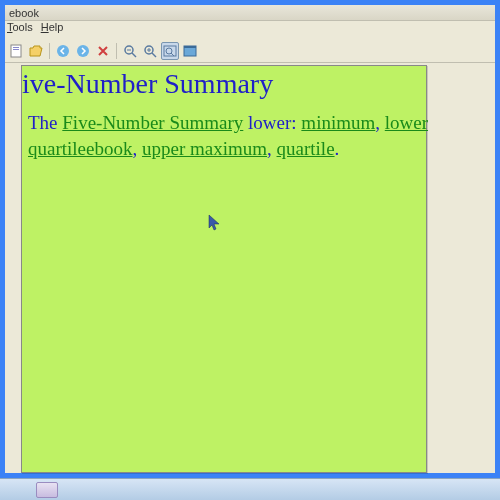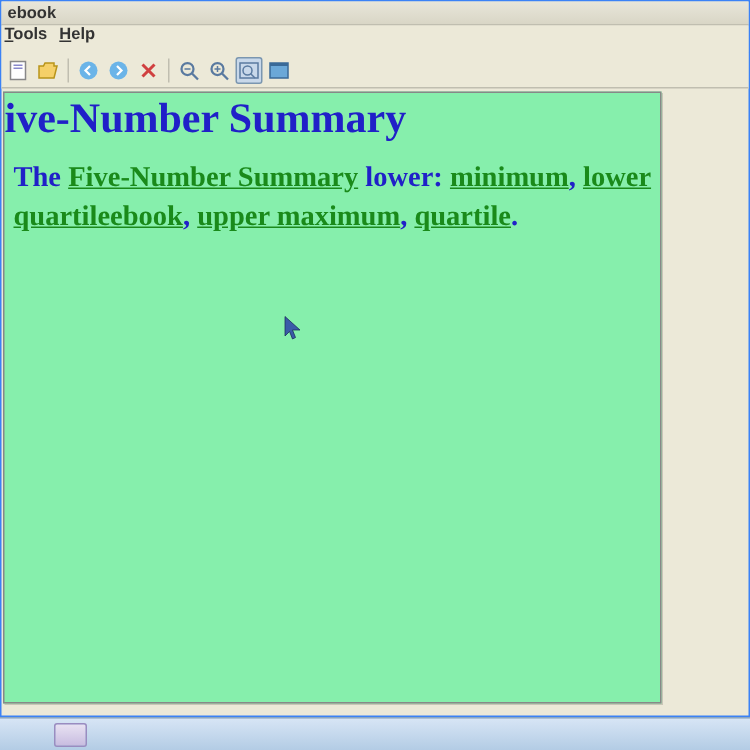--- a/index.html
+++ b/index.html
@@ -11,22 +11,21 @@
       overflow: hidden;
       position: relative;
     }
     .window {
       position: absolute;
       left: 0;
       top: 0;
       width: 500px;
       height: 478px;
       background: #ece9d8;
-      border: 1px solid #3b82f6;
-      font-weight: bold;
+      border: 5px solid #3b82f6;
     }
     .title-bar {
       height: 16px;
       background: linear-gradient(to bottom, #e8e6da, #d9d6c6);
       font-size: 11px;
       color: #333;
       padding-left: 4px;
       line-height: 16px;
       border-bottom: 1px solid #c0beb0;
     }
@@ -59,25 +58,25 @@
       border-radius: 2px;
       cursor: pointer;
     }
     .tool-btn.selected {
       background: #c8d8ea;
       border: 1px solid #7a96b0;
     }
     .sep { width: 1px; height: 16px; background: #c0beb0; margin: 0 2px; }
     .canvas {
       position: absolute;
-      left: 1px;
+      left: 16px;
       top: 60px;
-      width: 439px;
+      width: 406px;
       height: 408px;
-      background: #86efac;
+      background: #bef264;
       border: 1px solid #888;
       box-shadow: 1px 1px 0 rgba(0,0,0,0.15);
     }
     .heading {
       position: absolute;
       left: 0px;
       top: 2px;
       font-family: "Comic Sans MS", cursive;
       font-size: 28px;
       color: #2020c8;

